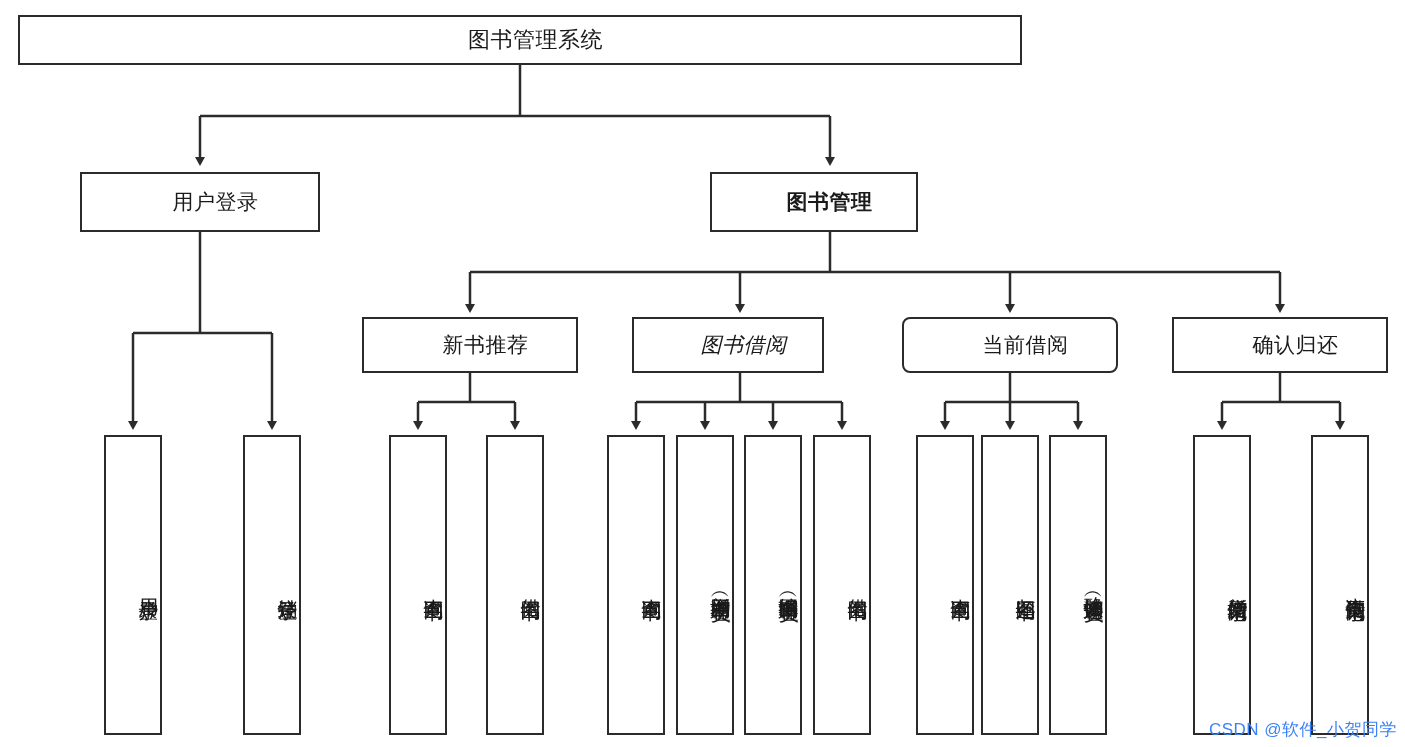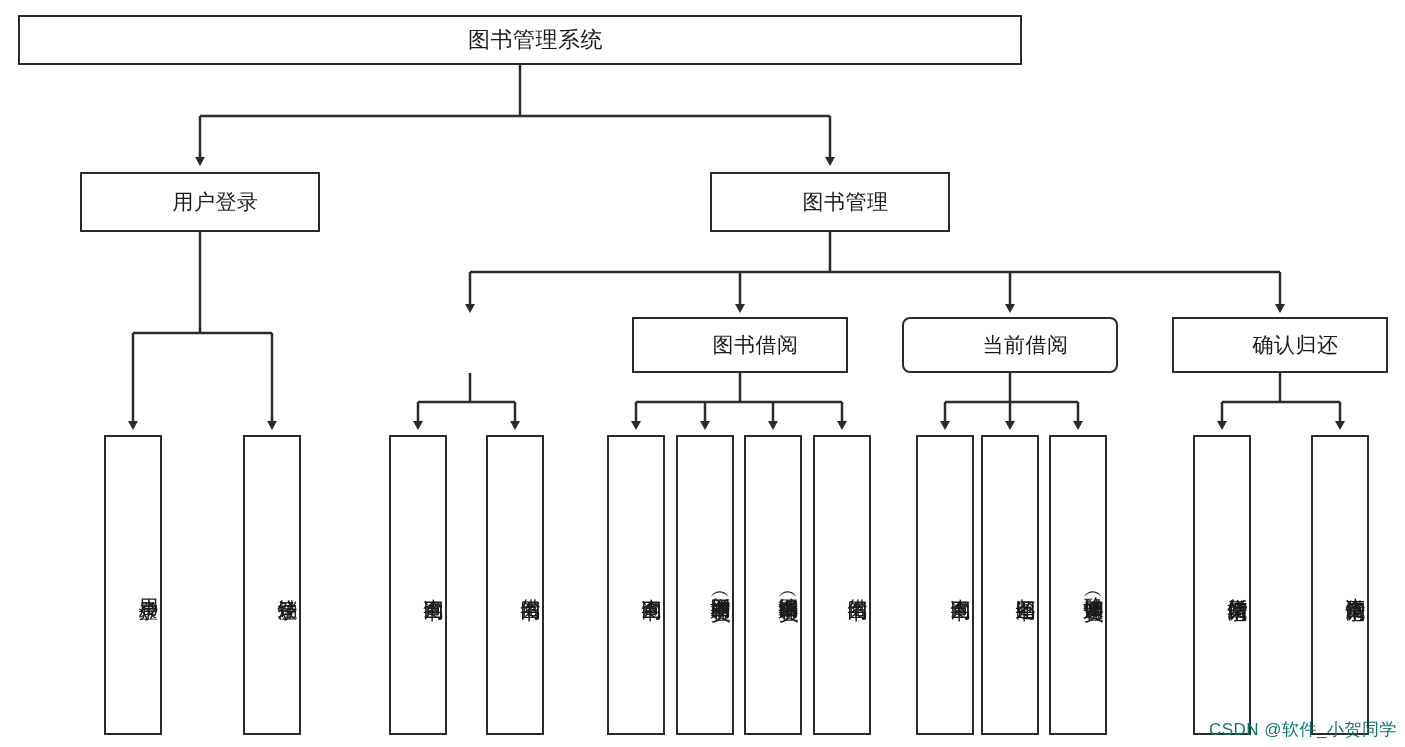--- a/index.html
+++ b/index.html
@@ -58,21 +58,21 @@
     text-orientation: upright;
     display: block;
     white-space: nowrap;
     text-align: center;
   }
   .watermark {
     position: absolute;
     right: 8px;
     bottom: 6px;
     font-size: 17px;
-    color: #0f766e;
+    color: #3b82f6;
     white-space: nowrap;
     letter-spacing: 0.5px;
   }
 </style>
 </head>
 <body>
 
 <div id="canvas">
 
   <svg id="edges" viewBox="0 0 1405 747">
@@ -125,25 +125,28 @@
     </g>
   </svg>
 
   <div class="node horiz root" style="left:18px; top:15px; width:1004px; height:50px;">
     <span>图书管理系统</span>
   </div>
 
   <div class="node horiz" style="left:80px; top:172px; width:240px; height:60px;">
     <span>用户登录</span>
   </div>
-  <div class="node horiz" style="left:710px; top:172px; width:240px; height:60px;">
+  <div class="node horiz" style="left:710px; top:172px; width:208px; height:60px;font-weight:bold;">
     <span>图书管理</span>
   </div>
 
-  <div class="node horiz" style="left:632px; top:317px; width:216px; height:56px;">
+  <div class="node horiz" style="left:362px; top:317px; width:216px; height:56px;">
+    <span>新书推荐</span>
+  </div>
+  <div class="node horiz" style="left:632px; top:317px; width:192px; height:56px;font-style:italic;">
     <span>图书借阅</span>
   </div>
   <div class="node horiz" style="left:902px; top:317px; width:216px; height:56px;border-radius:8px;">
     <span>当前借阅</span>
   </div>
   <div class="node horiz" style="left:1172px; top:317px; width:216px; height:56px;">
     <span>确认归还</span>
   </div>
 
   <div class="node leaf" style="left:104px; top:435px; width:58px; height:300px;">

